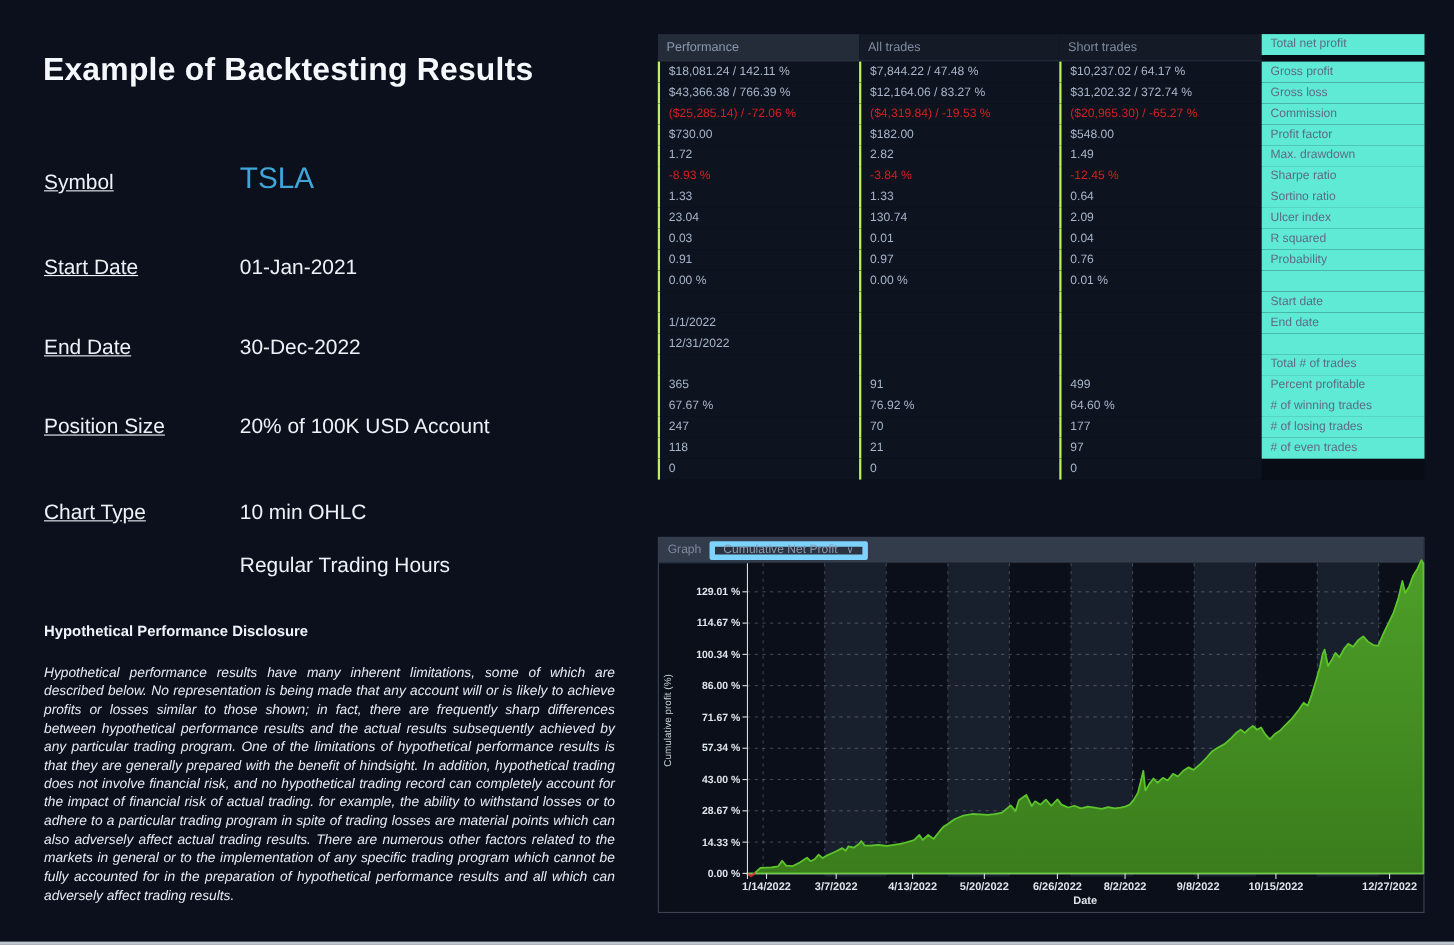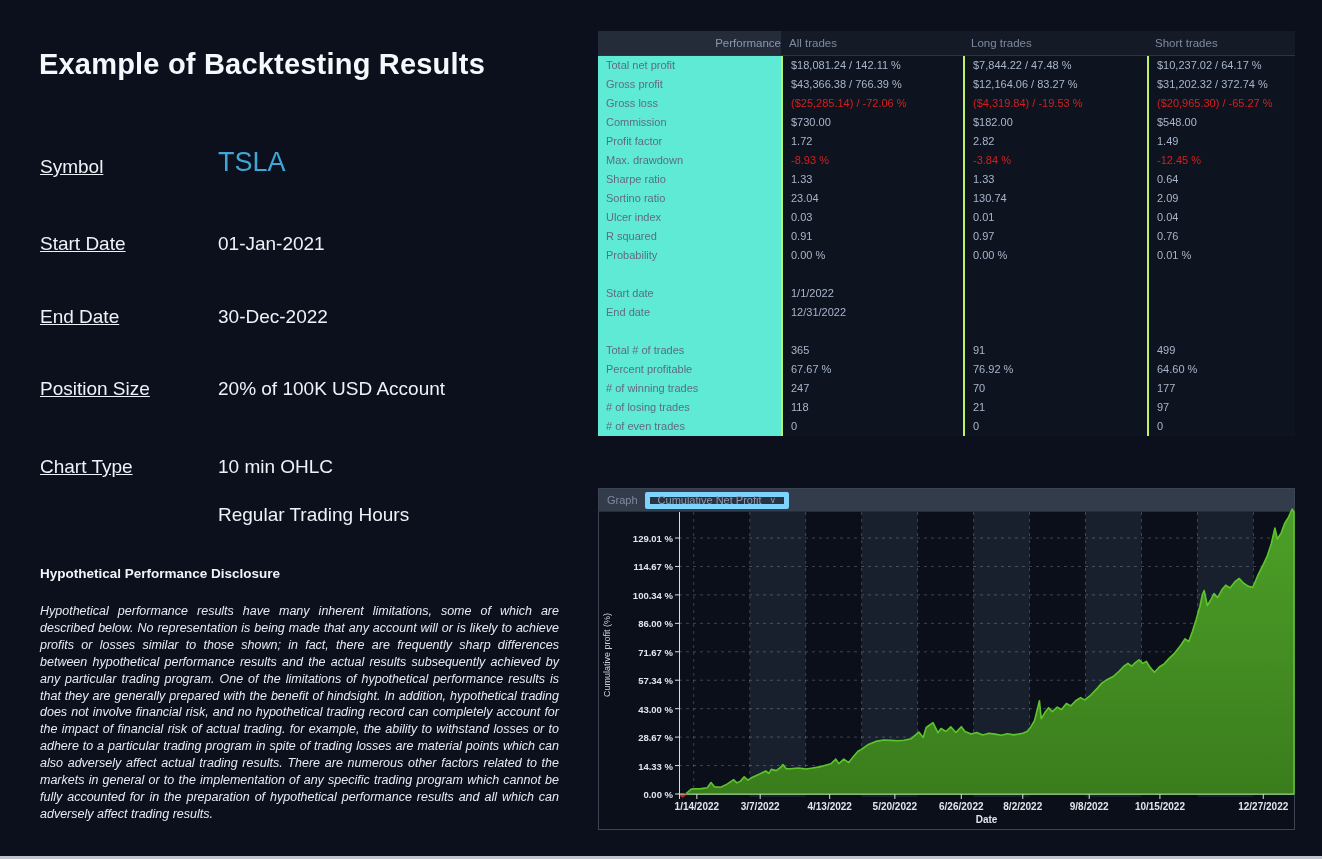--- a/index.html
+++ b/index.html
@@ -22,21 +22,21 @@
     font-size:12.5px; line-height:16.9px; text-align:justify; color:#e6ebf3;font-style:italic;
   }
   
   .perf-table {
     position:absolute; left:598px; top:31px; width:697px;
     display:grid; grid-template-columns:183px 182px 184px 148px;
     column-gap:0px; background:#080c14;
   }
   .tcell { height:19px; font-size:11px; line-height:19px; padding-left:8px; white-space:nowrap; overflow:hidden; }
   .th { height:25px; line-height:25px; font-size:11.5px; color:#7e8aa0; border-bottom:1px solid #2b3342; }
-  .th.lab { background:#242c3a; color:#8997ad;text-align:right; }
+  .th.lab { background:#242c3a; color:#8997ad; }
   .th.val { background:#141b26; }
   .lab-cell { background:#5eead4; color:#5e6c84; }
   .val-cell { background:#0d1420; color:#a9b5ca; border-left:2px solid #bef264; }
   .val-red { color:#d61f1f; }
   
   .graph-panel {
     position:absolute; left:598px; top:488px; width:697px; height:342px;
     background:#0a0f19; border:1px solid #3c4454;
   }
   .graph-toolbar {
@@ -83,21 +83,20 @@
 <div class="field-label" style="top:456px;">Chart Type</div>
 <div class="field-value" style="top:456px;">10 min OHLC</div>
 <div class="field-value" style="top:504px;">Regular Trading Hours</div>
 
 <div class="disclosure-title">Hypothetical Performance Disclosure</div>
 <div class="disclosure-body">Hypothetical performance results have many inherent limitations, some of which are described below. No representation is being made that any account will or is likely to achieve profits or losses similar to those shown; in fact, there are frequently sharp differences between hypothetical performance results and the actual results subsequently achieved by any particular trading program. One of the limitations of hypothetical performance results is that they are generally prepared with the benefit of hindsight. In addition, hypothetical trading does not involve financial risk, and no hypothetical trading record can completely account for the impact of financial risk of actual trading. for example, the ability to withstand losses or to adhere to a particular trading program in spite of trading losses are material points which can also adversely affect actual trading results. There are numerous other factors related to the markets in general or to the implementation of any specific trading program which cannot be fully accounted for in the preparation of hypothetical performance results and all which can adversely affect trading results.</div>
 
 <div class="perf-table">
   <div class="tcell th lab">Performance</div>
   <div class="tcell th val">All trades</div>
-  <div class="tcell th val">Long trades</div>
   <div class="tcell th val">Short trades</div>
 
 <div class="tcell lab-cell">Total net profit</div>
     <div class="tcell val-cell">$18,081.24 / 142.11 %</div>
     <div class="tcell val-cell">$7,844.22 / 47.48 %</div>
     <div class="tcell val-cell">$10,237.02 / 64.17 %</div>
     <div class="tcell lab-cell">Gross profit</div>
     <div class="tcell val-cell">$43,366.38 / 766.39 %</div>
     <div class="tcell val-cell">$12,164.06 / 83.27 %</div>
     <div class="tcell val-cell">$31,202.32 / 372.74 %</div>

